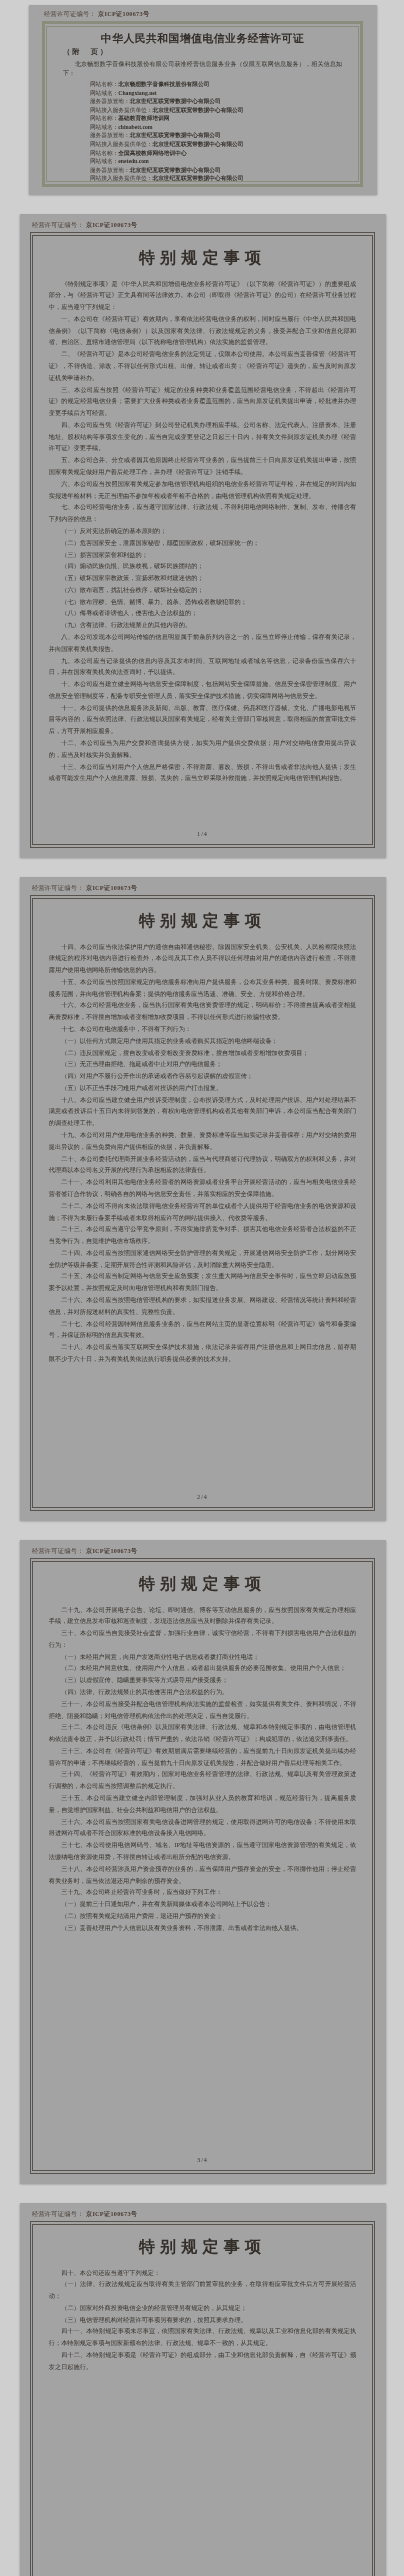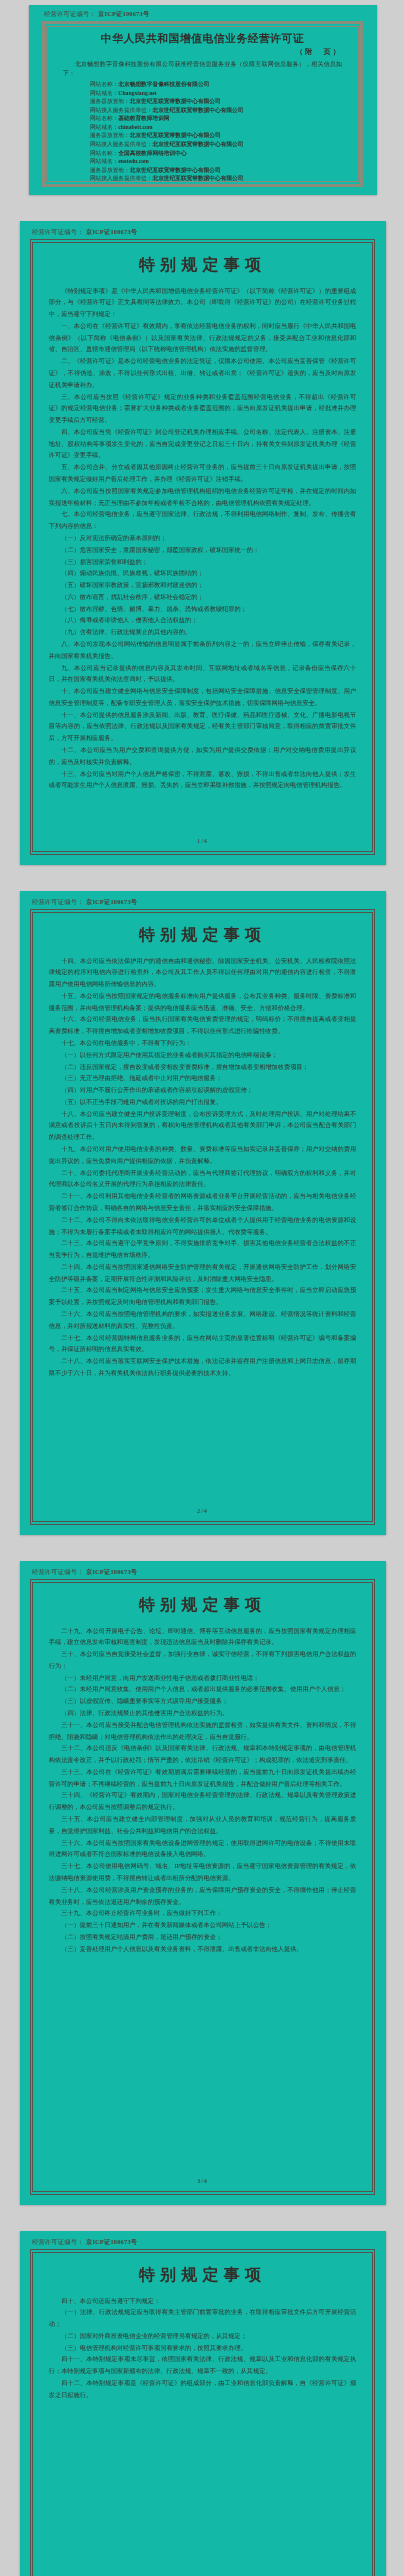--- a/index.html
+++ b/index.html
@@ -5,22 +5,22 @@
     * { margin:0; padding:0; box-sizing:border-box; }
     html, body { background:#cfcfcf; }
     body {
       width:405px; height:2873px; overflow:hidden;
       font-family:"Liberation Serif","DejaVu Serif",serif;
       color:#332e29;
     }
     .canvas { width:405px; height:2873px; padding-top:5.2px; }
 
     .page {
-      background:#14b8a6;
-      margin:0 auto 26px auto;
+      background:#a3a3a3;
+      margin:0 auto 19px auto;
       box-shadow:0 0.5px 2.1px rgba(0,0,0,0.35);
       position:relative;
     }
 
     
     .page-cover { width:348px; height:190px; padding:4.1px 13.4px 8.2px 13.4px; }
     .page-header {
       font-size:6.2px; letter-spacing:0.3px; color:#4a3c33;
       margin:1px 0 2.1px 2.1px; white-space:nowrap;
     }
@@ -31,21 +31,21 @@
     }
     .frame-ornate .frame-inner {
       border:0.5px solid #8a8d7c; height:100%;
       padding:4.1px 15.5px 3.1px 15.5px; overflow:hidden;
     }
     .cover-title {
       font-size:10.8px; font-weight:bold; text-align:center;
       letter-spacing:0.5px; margin-top:1px;
     }
     .cover-subtitle {
-      font-size:7.2px; font-weight:bold; text-align:right;
+      font-size:7.2px; font-weight:bold; text-align:left;
       letter-spacing:2.1px; margin:1px 0 3.1px 0;
     }
     .cover-intro {
       font-size:6px; line-height:1.55; text-indent:2em;
       text-align:justify; margin-bottom:1.5px;
     }
     .entries { margin-left:27px; }
     .entry { font-size:5.7px; line-height:1.5; white-space:nowrap; }
     .entry-label { color:#3a342e; }
     .entry-value { font-weight:bold; }

